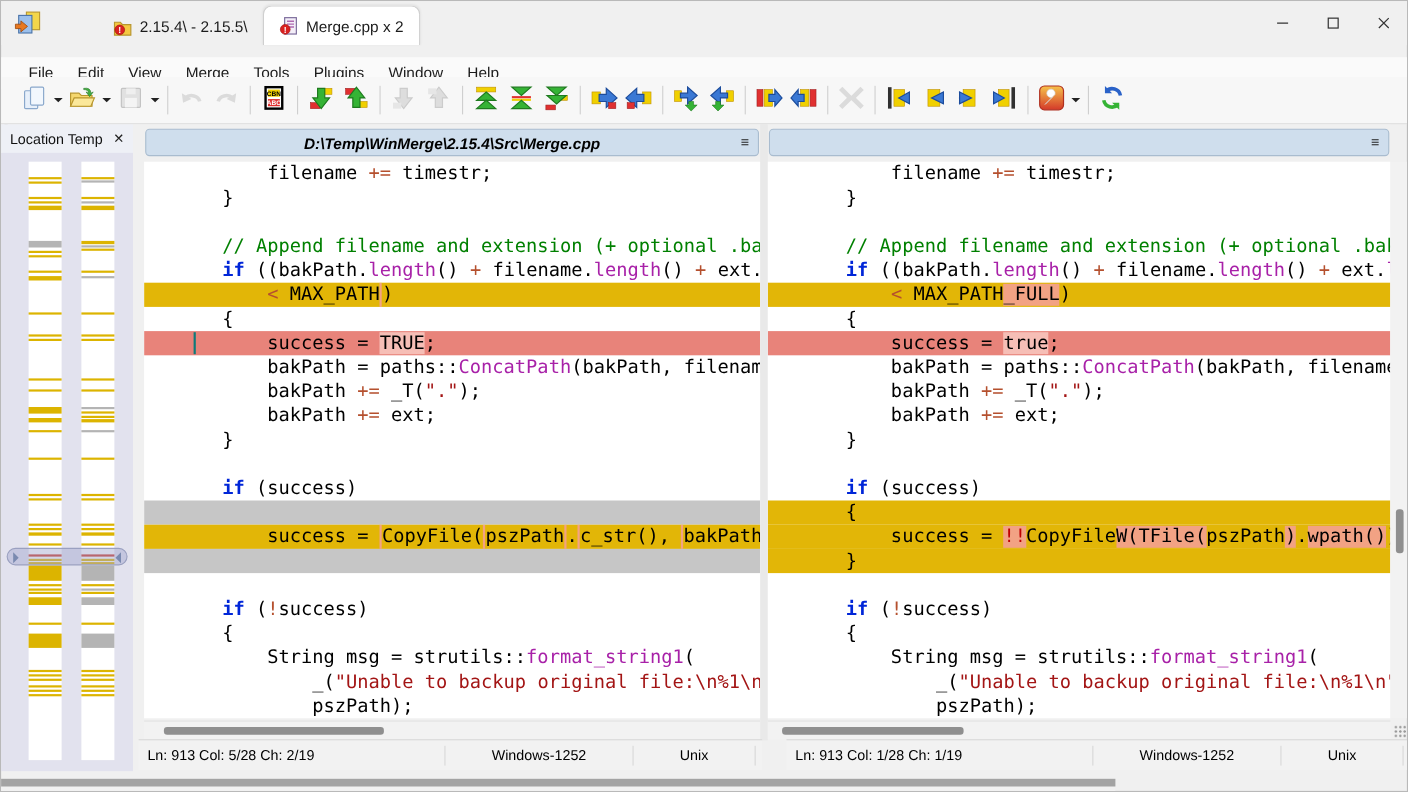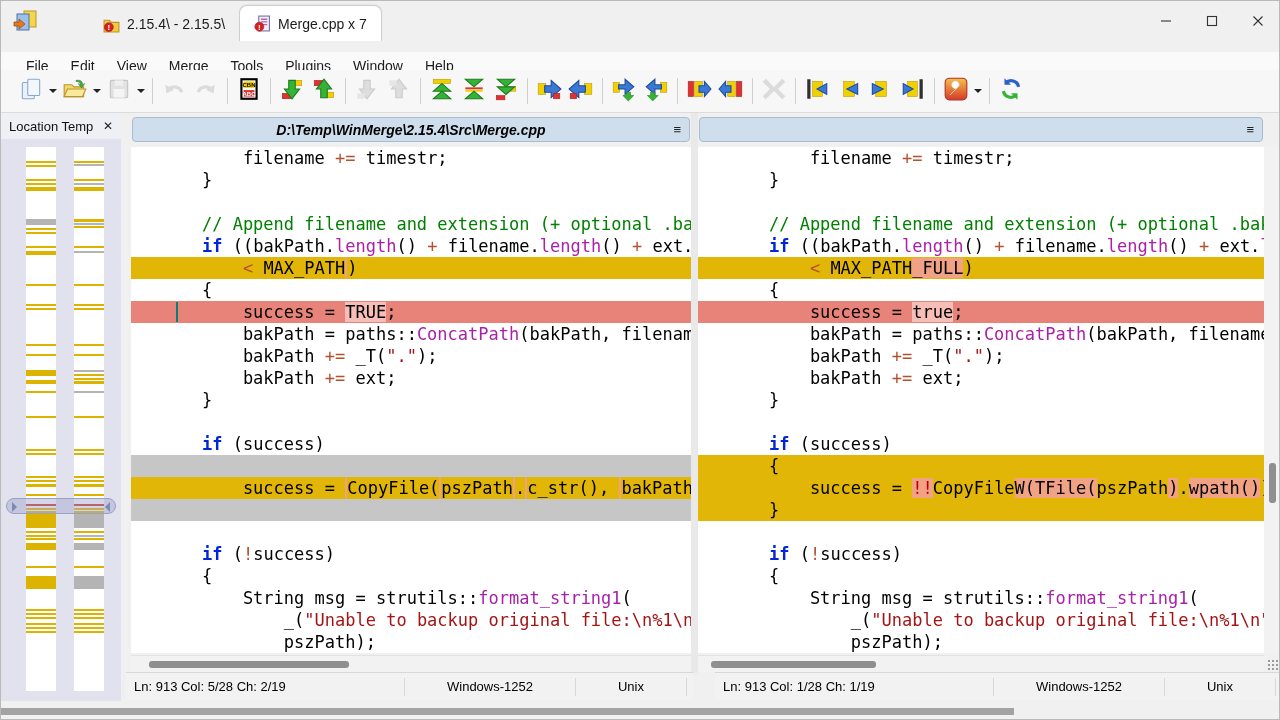--- a/index.html
+++ b/index.html
@@ -114,21 +114,21 @@
             </svg></span>
           <span>2.15.4\ - 2.15.5\</span>
         </div>
         <div class="tab active">
           <span class="ticon"><svg viewBox="0 0 16 16">
               <rect x="4.5" y="1" width="10" height="14" fill="#f3eef8" stroke="#7a6a9a"></rect>
               <path d="M6.5 4 h6 M6.5 6.5 h6 M6.5 9 h6" stroke="#b06ab0" stroke-width="1.2"></path>
               <circle cx="5" cy="11" r="4.2" fill="#d92020" stroke="#991010" stroke-width=".5"></circle>
               <text x="5" y="13.7" font-size="7.5" font-weight="bold" text-anchor="middle" fill="#fff" font-family="Liberation Sans, sans-serif">!</text>
             </svg></span>
-          <span>Merge.cpp x 7</span>
+          <span>Merge.cpp x 2</span>
         </div>
       </div>
     <div id="win-controls">
       <div class="wbtn">
           <svg viewBox="0 0 12 12">
             <path d="M1 6 h10"></path>
           </svg>
         </div>
       <div class="wbtn">
           <svg viewBox="0 0 12 12">

